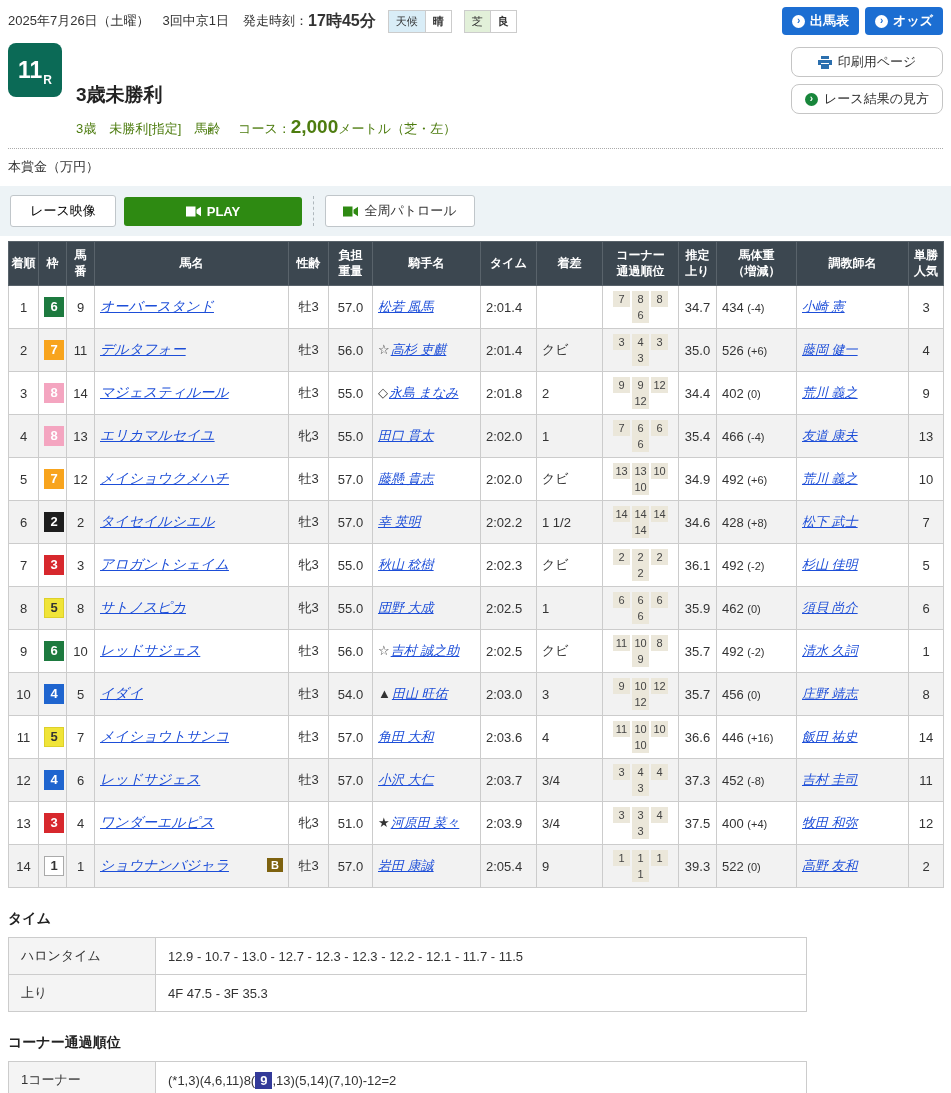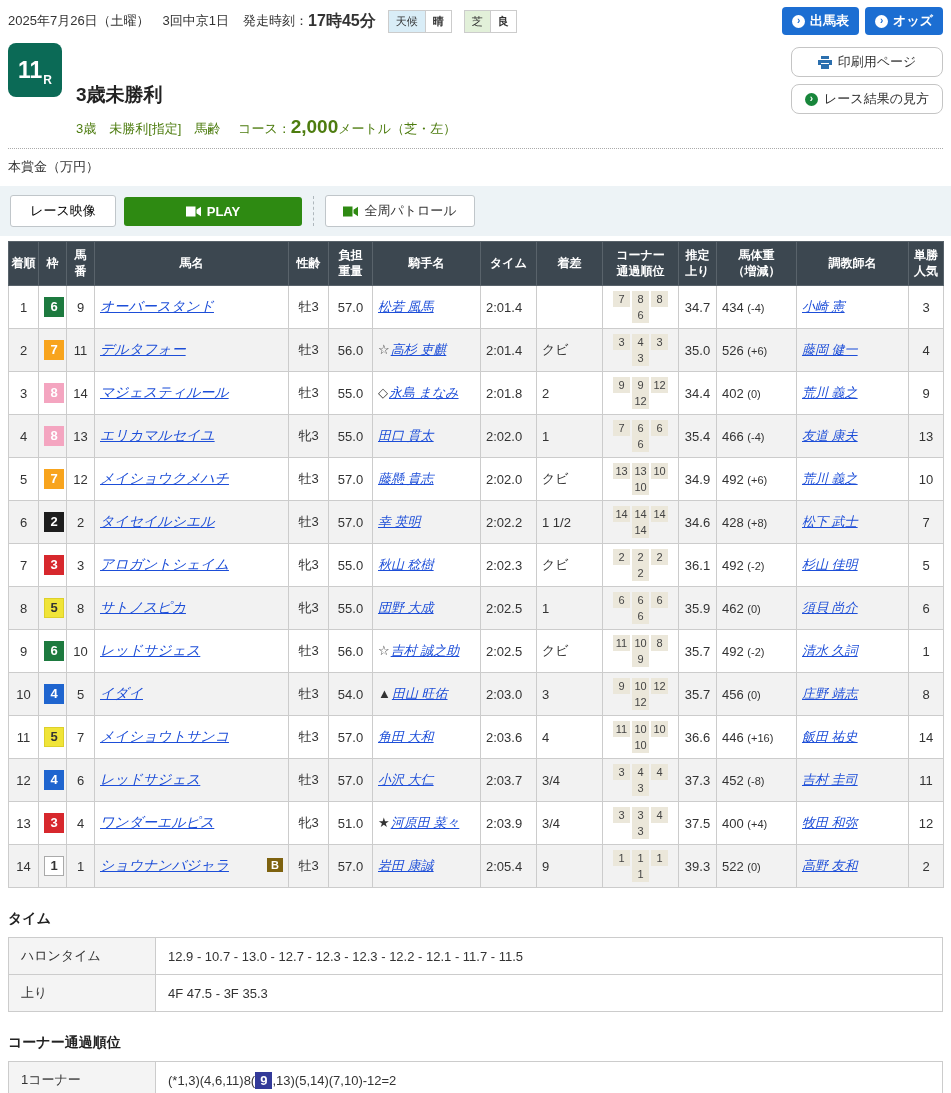--- a/index.html
+++ b/index.html
@@ -51,21 +51,21 @@
   .results td.c{text-align:center;}
   .results td.r{text-align:center;}
   .results td.hn{font-size:14px;}
   .frame{display:inline-block;width:18px;height:18px;line-height:18px;text-align:center;font-weight:bold;font-size:13px;}
   .cbox{display:inline-block;width:17px;height:16px;line-height:16px;background:#ebe7da;text-align:center;font-size:11px;margin:0 1px;color:#444;}
   .bwd{font-size:11px;}
   .jmark{margin-right:1px;}
   .badge-b{background:#7e620f;color:#fff;font-size:11px;font-weight:bold;padding:1px 4px;float:right;margin-top:1px;}
   
   h3.sec{font-size:14px;font-weight:bold;margin:22px 0 9px;color:#222;}
-  table.info{border-collapse:collapse;width:935px;font-size:13px;}
+  table.info{border-collapse:collapse;width:799px;font-size:13px;}
   .info td{border:1px solid #ccc;padding:9px 12px;background:#fff;}
   .info td.lbl{background:#f4f4f4;width:122px;}
   .hl9{background:#333a99;color:#fff;padding:1px 5px;font-weight:bold;}
 </style>
 </head>
 <body>
 
 <div class="page">
 
   <div class="topbar">

